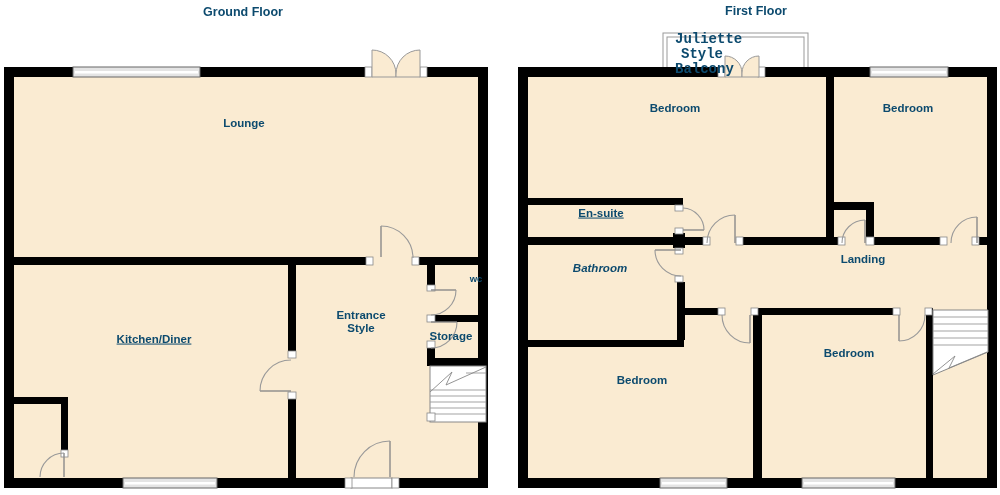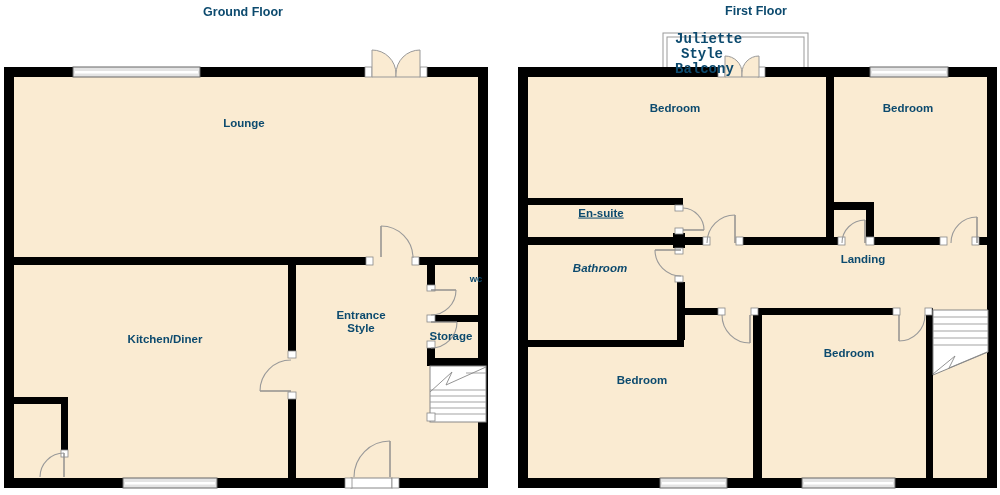--- a/index.html
+++ b/index.html
@@ -203,21 +203,21 @@
         <line class="leaf" x1="750" y1="315" x2="750" y2="343"></line>
         <path class="arc" d="M750,343 A28,28 0 0 1 722,315"></path>
         <line class="leaf" x1="899" y1="315" x2="899" y2="341"></line>
         <path class="arc" d="M925,315 A26,26 0 0 1 899,341"></path>
       </g>
     </g>
   </svg>
 
   <div class="lbl title" style="left:243px;top:12px;">Ground Floor</div>
   <div class="lbl" style="left:244px;top:123px;">Lounge</div>
-  <div class="lbl" style="left:165px;top:339px;">Kitchen/Diner</div>
+  <div class="lbl" style="left:154px;top:339px;text-decoration:underline;">Kitchen/Diner</div>
   <div class="lbl wrap" style="left:361px;top:322px;width:72px;">Entrance Style</div>
   <div class="lbl small" style="left:456px;top:279px;margin-left:20px;">wc</div>
   <div class="lbl" style="left:451px;top:336px;">Storage</div>
 
   <div class="lbl title" style="left:756px;top:11px;">First Floor</div>
   <div class="lbl" style="left:675px;top:108px;">Bedroom</div>
   <div class="lbl" style="left:908px;top:108px;">Bedroom</div>
   <div class="lbl" style="left:601px;top:213px;text-decoration:underline;">En-suite</div>
   <div class="lbl" style="left:600px;top:268px;font-style:italic;">Bathroom</div>
   <div class="lbl" style="left:863px;top:259px;">Landing</div>

